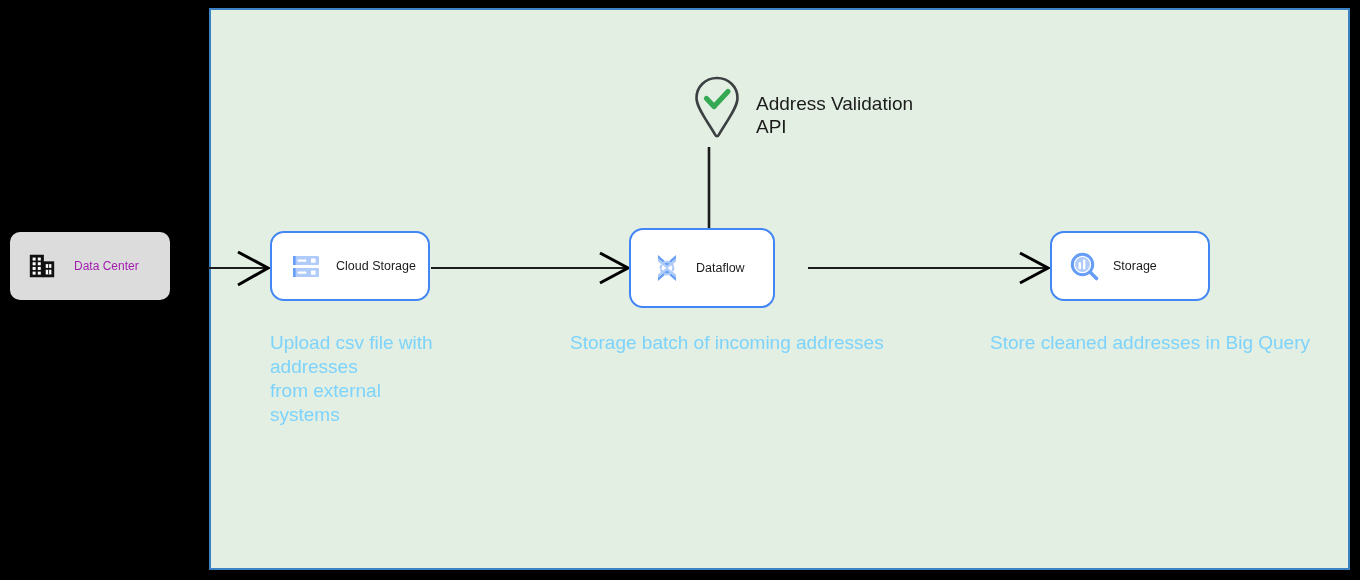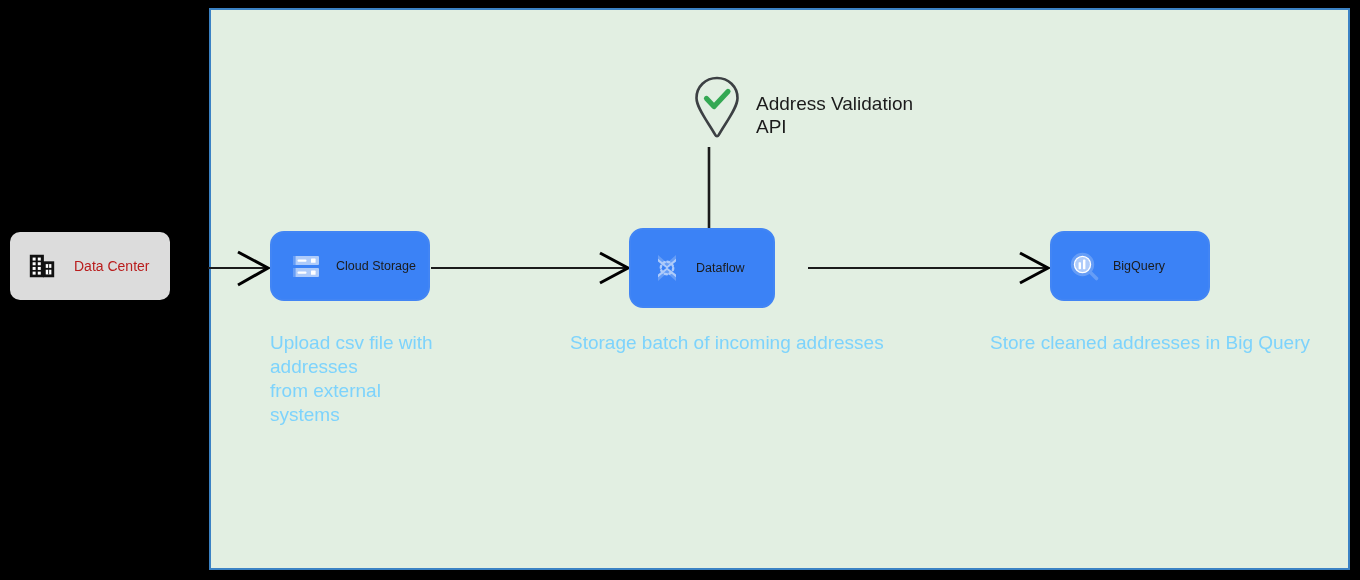--- a/index.html
+++ b/index.html
@@ -42,29 +42,29 @@
   }
   #datacenter-node .node-icon {
     width: 30px;
     height: 30px;
     margin-left: 17px;
     flex: 0 0 auto;
     display: block;
   }
   #datacenter-node .node-label {
     margin-left: 17px;
-    font-size: 14px;
-    color: #b91c1c;
+    font-size: 12px;
+    color: #a21caf;
     white-space: nowrap;
   }
 
   
   .gcp-node {
     position: absolute;
-    background: #3b82f6;
+    background: #ffffff;
     border: 2px solid #4285f4;
     border-radius: 14px;
     display: flex;
     align-items: center;
     box-sizing: border-box;
   }
   .gcp-node .node-icon {
     width: 32px;
     height: 32px;
     flex: 0 0 auto;
@@ -233,21 +233,21 @@
 
     <line x1="22" y1="22" x2="28.5" y2="28.5" stroke="#669df6" stroke-width="3.6" stroke-linecap="round"></line>
 
     <circle cx="14.5" cy="14.5" r="10.2" fill="#ffffff" stroke="#669df6" stroke-width="3"></circle>
 
     <circle cx="14.5" cy="14.5" r="7.4" fill="#aecbfa"></circle>
 
     <rect x="10.6" y="12.2" width="2.4" height="7" rx="0.6" fill="#ffffff"></rect>
     <rect x="15.0" y="9.6" width="2.4" height="9.6" rx="0.6" fill="#ffffff"></rect>
   </svg>
-  <span class="node-label">BigQuery</span>
+  <span class="node-label">Storage</span>
 </div>
 
 <div id="address-api-group">
   <svg class="pin-icon" viewBox="0 0 46 62" xmlns="http://www.w3.org/2000/svg">
     <path d="M23 2 C11.5 2 2.5 10.8 2.5 22 C2.5 32 14 46 21.4 59.2 C22.1 60.4 23.9 60.4 24.6 59.2 C32 46 43.5 32 43.5 22 C43.5 10.8 34.5 2 23 2 Z" fill="none" stroke="#3c4043" stroke-width="2.6" stroke-linejoin="round"></path>
     <path d="M12.5 22.5 L20 30.5 L34 15.5" fill="none" stroke="#34a853" stroke-width="5.2" stroke-linecap="round" stroke-linejoin="round"></path>
   </svg>
   <div class="api-label">Address Validation
 API</div>
 </div>

